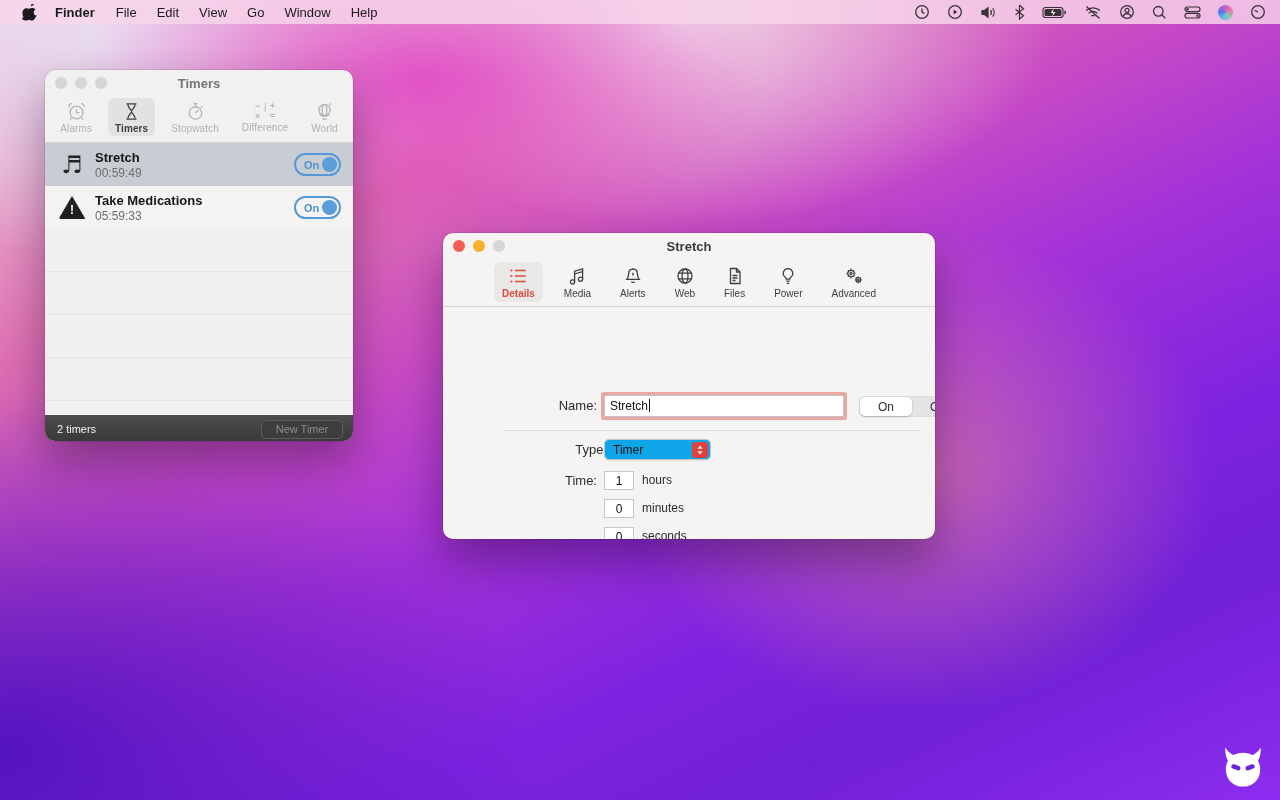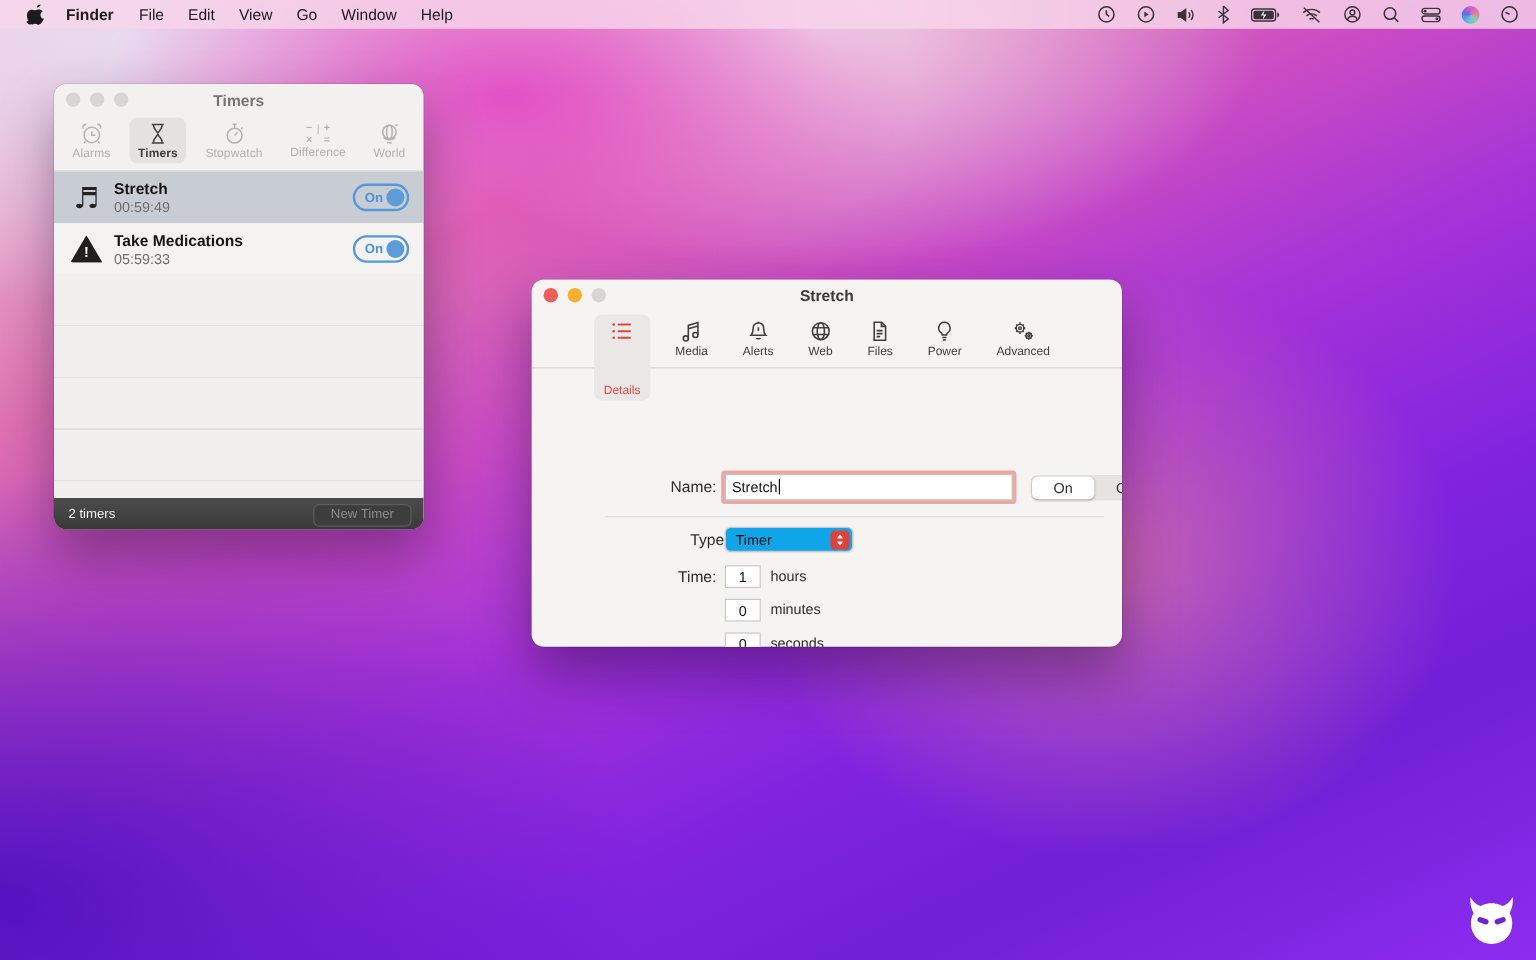--- a/index.html
+++ b/index.html
@@ -88,21 +88,21 @@
   .new-timer-btn { width:82px; height:19px; background:#3e3d3d; border:1px solid #5e5d5d;
     border-radius:5px; color:#8e8d8c; font-size:11px; display:flex; align-items:center; justify-content:center; }
 
   
   #detail-win { left:443px; top:233px; width:492px; height:306px; background:#f5f4f2; }
   .dw-toolbar { height:46px; display:flex; align-items:flex-start; justify-content:center; gap:13px; padding-top:2px; }
   .dw-tab { display:flex; flex-direction:column; align-items:center; gap:2px;
     padding:4px 8px 3px; border-radius:7px; color:#3e3e3e; }
   .dw-tab .tlabel { font-size:10px; }
   .dw-tab.active { background:#eae8e7; color:#dc4a40; }
-  .dw-tab.active .tlabel { font-weight:400;margin-top:32px; }
+  .dw-tab.active .tlabel { font-weight:700; }
   .dw-divider { height:1px; background:#d7d5d3; }
 
   .form { position:relative; height:232px; font-size:13px; color:#2c2c2c;margin-left:44px; }
   .flabel { position:absolute; width:100px; text-align:right; right:auto; }
   .name-field { position:absolute; left:117px; top:88px; width:240px; height:22px;
     background:#fff; border:1px solid #c6c4c2; border-radius:1px;
     box-shadow:0 0 0 3px rgba(225,105,99,.55);
     font-size:12px; padding:3px 5px 0; color:#111; }
   .caret { display:inline-block; width:1px; height:13px; background:#111; vertical-align:-2px; margin-left:1px; }
   .seg { position:absolute; left:372px; top:89px; width:106px; height:21px;

